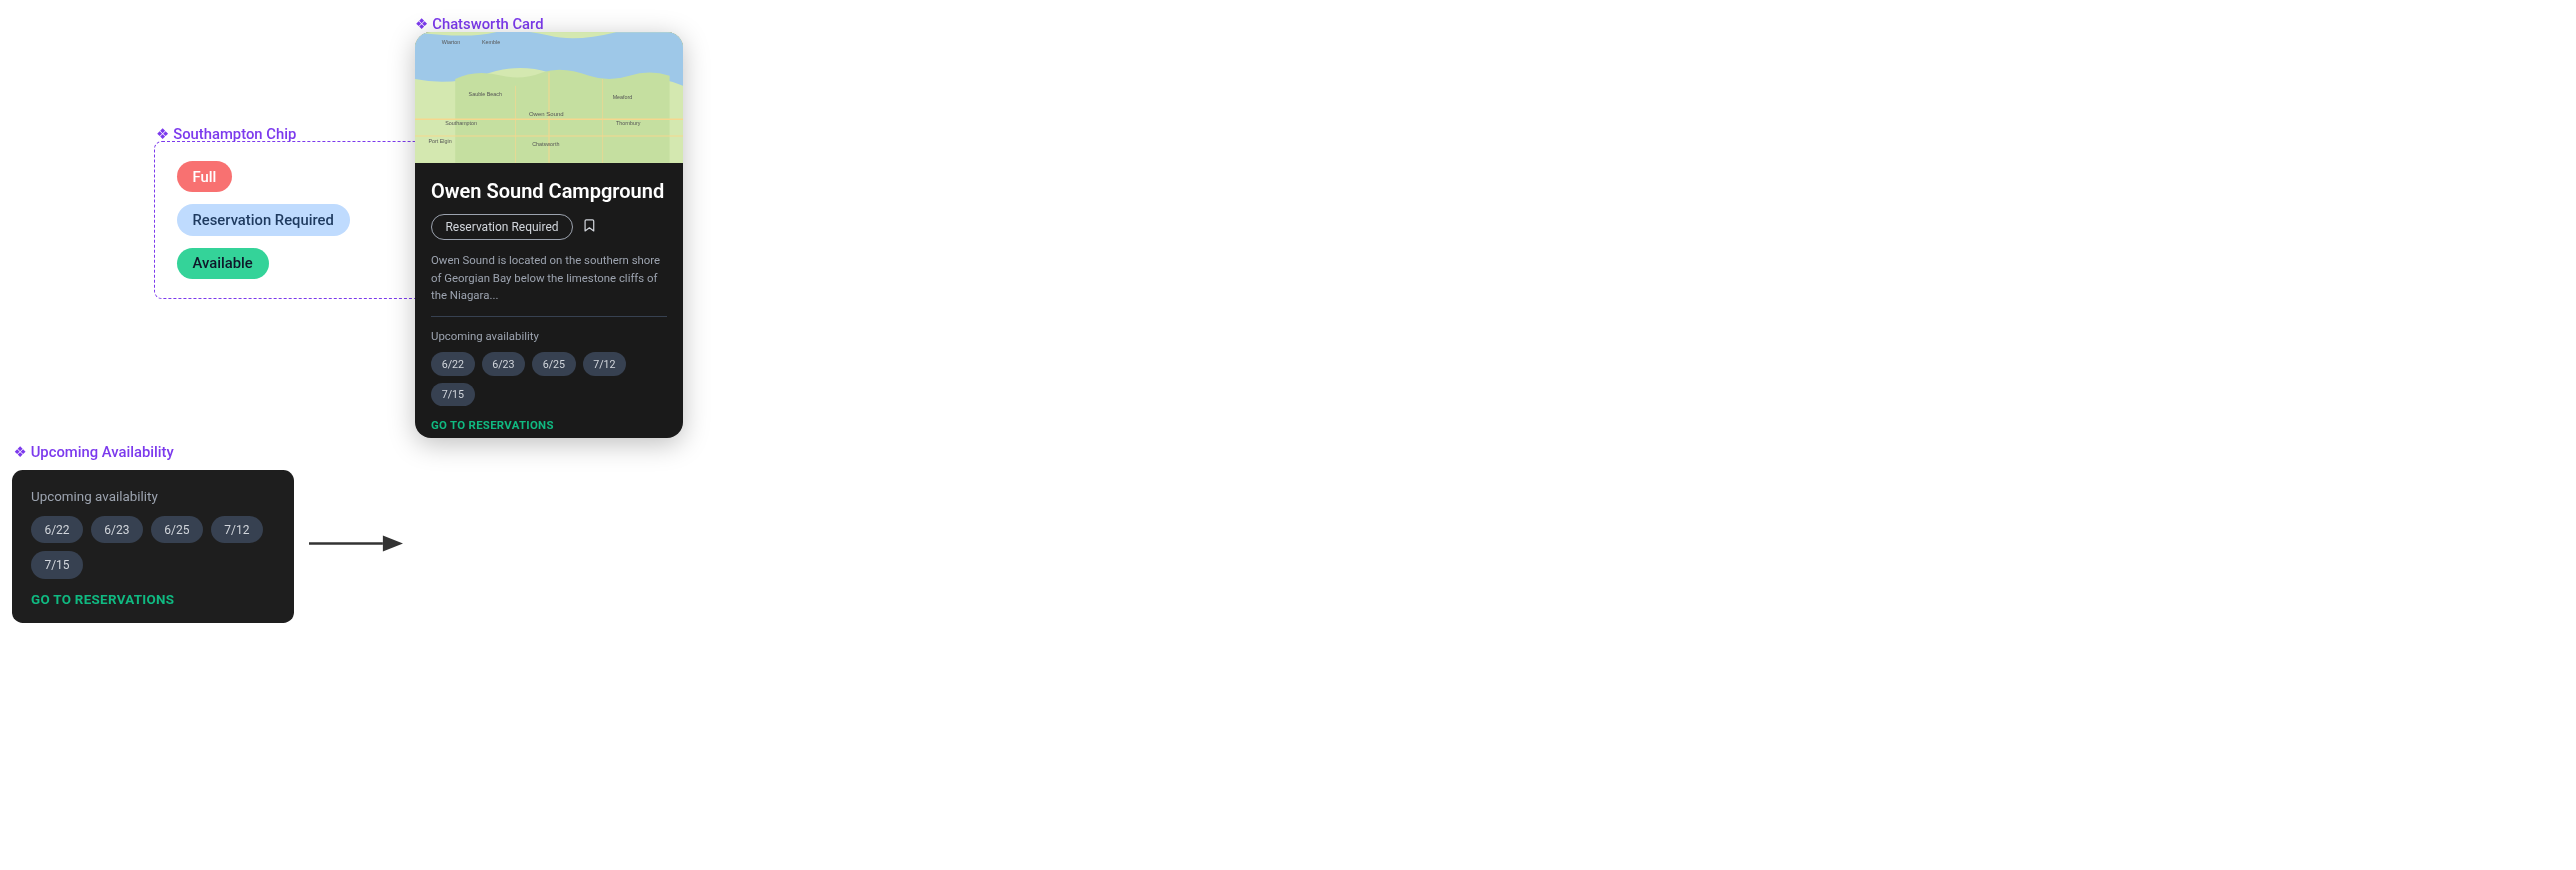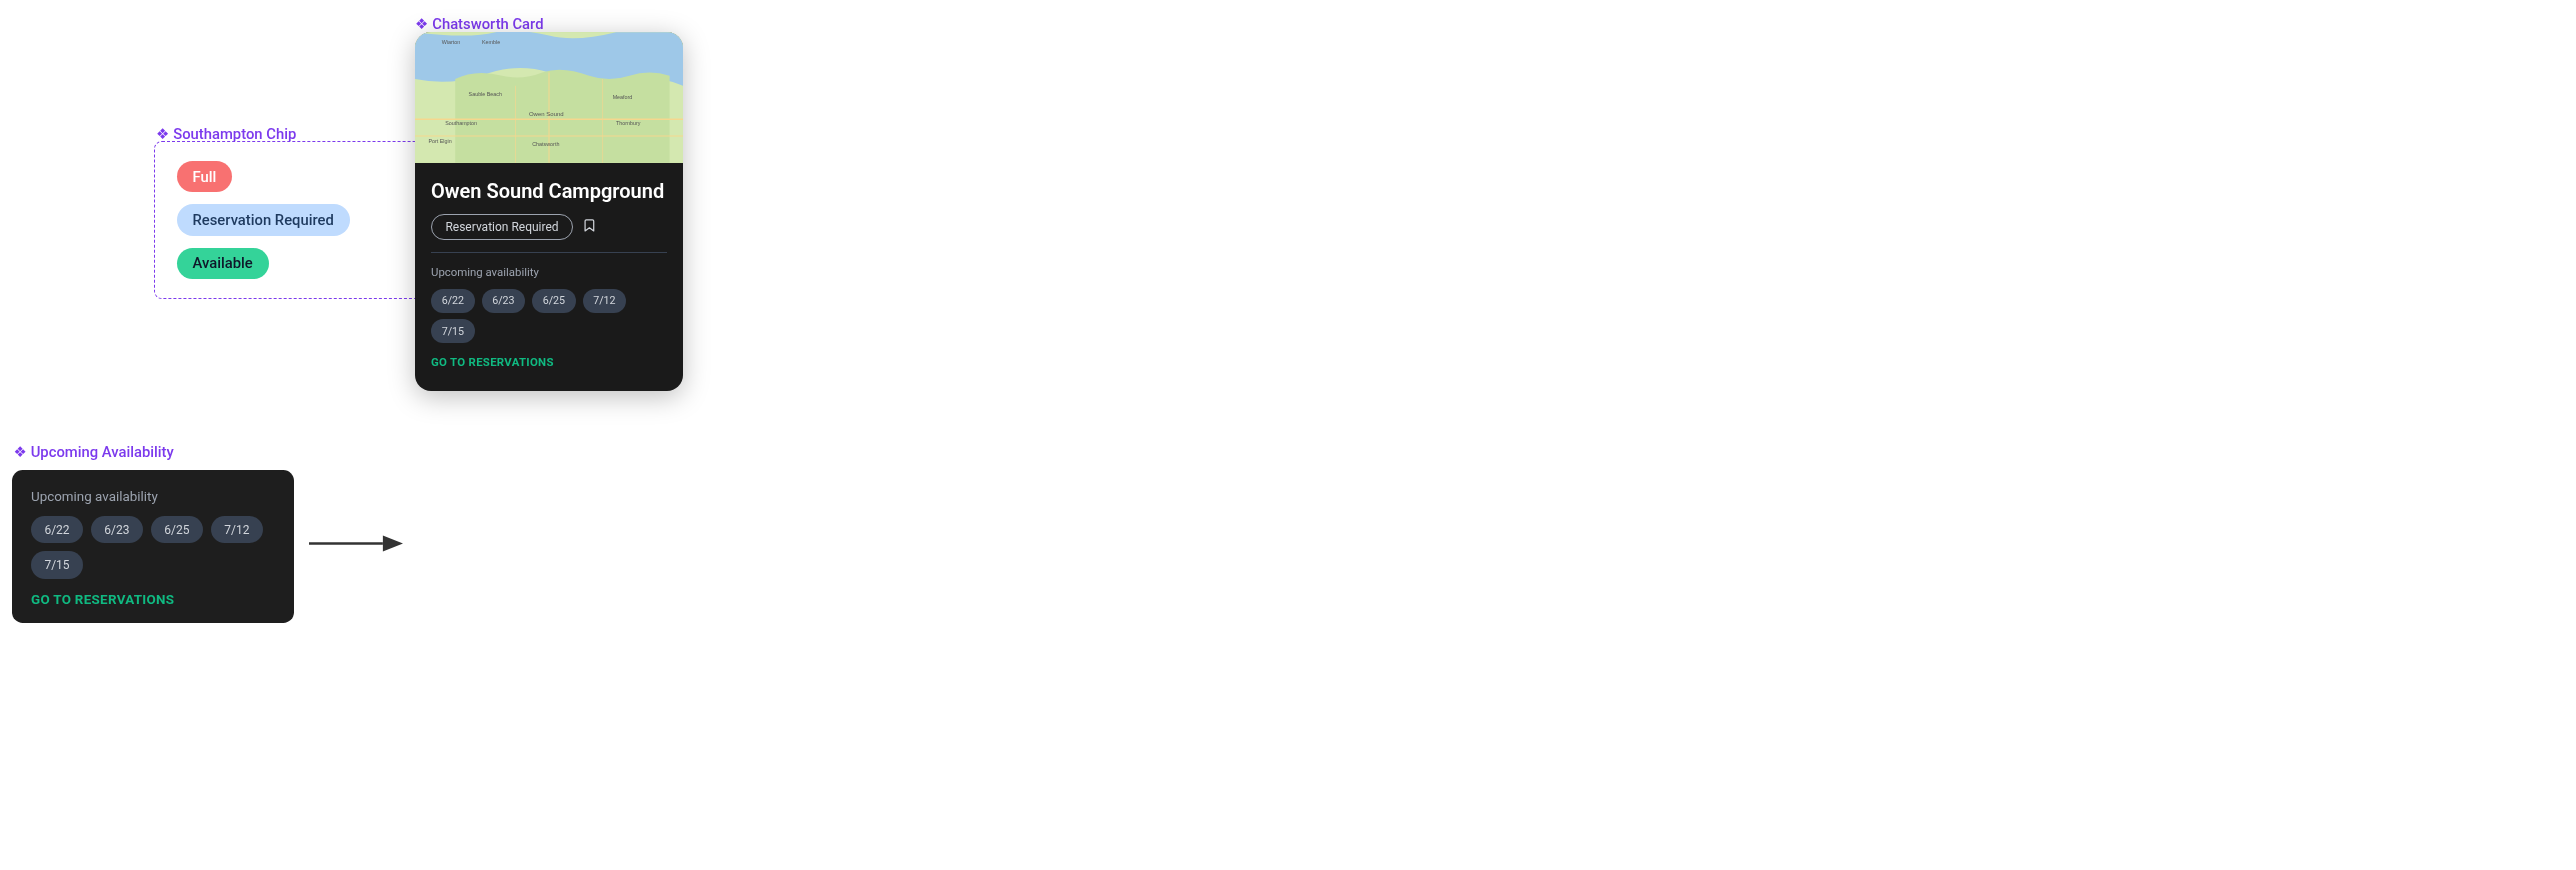--- a/index.html
+++ b/index.html
@@ -153,21 +153,21 @@
       overflow: hidden;
     }
 
     
     .map-svg {
       width: 100%;
       height: 100%;
     }
 
     .card-content {
-      padding: 16px 16px 22px 16px;
+      padding: 16px 16px 6px 16px;
     }
 
     .card-title {
       color: #ffffff;
       font-size: 20px;
       font-weight: 600;
       margin-bottom: 10.7px;
       line-height: 1.2;
     }
 
@@ -318,20 +318,21 @@
 
     <div class="card-chips-row">
       <span class="card-reservation-chip">Reservation Required</span>
       <span class="bookmark-icon">
         <svg width="14.8" height="14.8" viewBox="0 0 24 24" fill="none" stroke="#d1d5db" stroke-width="2" stroke-linecap="round" stroke-linejoin="round">
           <path d="M19 21l-7-5-7 5V5a2 2 0 0 1 2-2h10a2 2 0 0 1 2 2z"></path>
         </svg>
       </span>
     </div>
 
+    <div class="card-description">Owen Sound is located on the southern shore of Georgian Bay below the limestone cliffs of the Niagara...</div>
 
     <hr class="card-divider">
 
     <div class="card-upcoming-title">Upcoming availability</div>
 
     <div class="card-date-chips">
       <span class="card-date-chip">6/22</span>
       <span class="card-date-chip">6/23</span>
       <span class="card-date-chip">6/25</span>
       <span class="card-date-chip">7/12</span>

